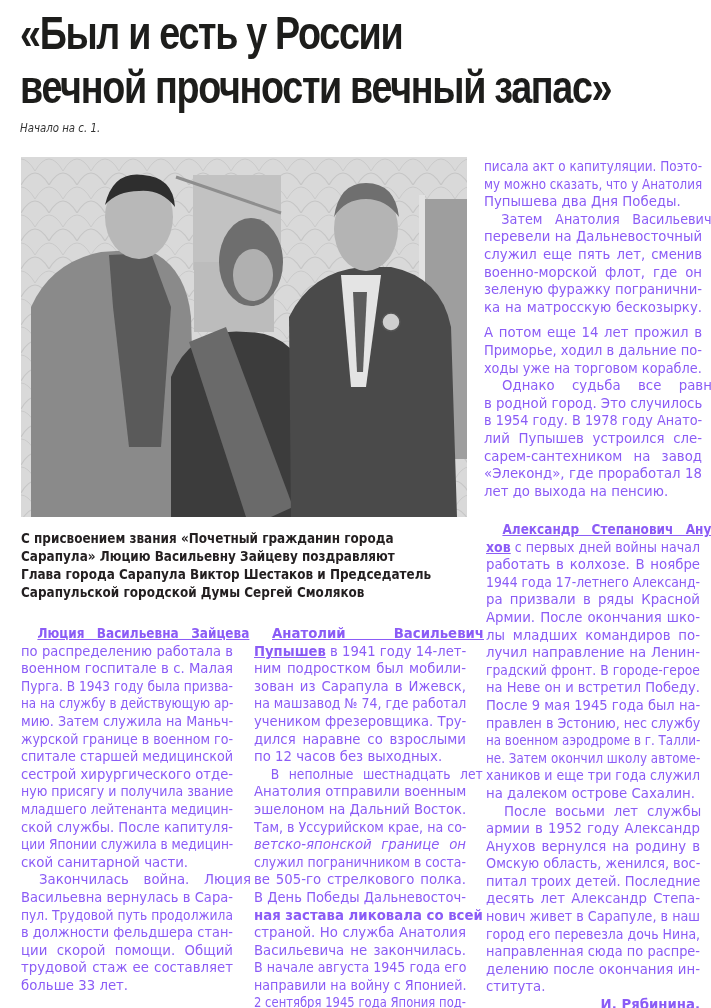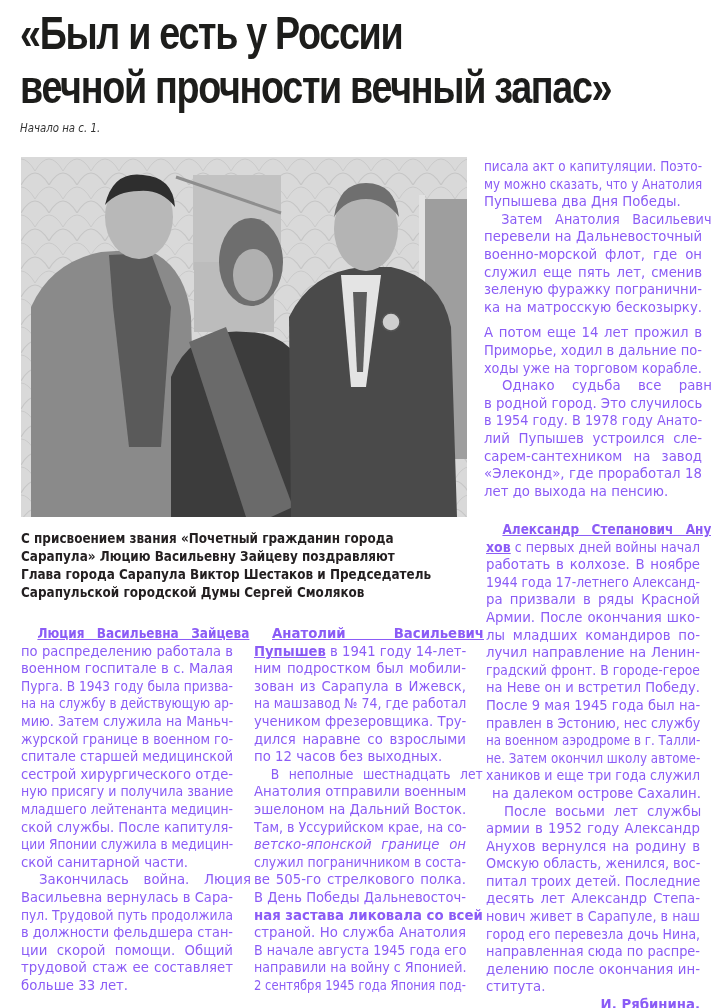--- a/index.html
+++ b/index.html
@@ -70,22 +70,22 @@
   <div>Глава города Сарапула Виктор Шестаков и Председатель</div>
   <div>Сарапульской городской Думы Сергей Смоляков</div>
 </div>
 
 <div class="col" id="col-rt" style="left:484px; top:158px; width:218px;">
     <span class="ln" style="display: block; width: 241px; transform: scaleX(0.9046);"><span>писала акт о капитуляции. Поэто-</span></span>
     <span class="ln" style="display: block; width: 243px; transform: scaleX(0.8971);"><span>му можно сказать, что у Анатолия</span></span>
     <span class="ln last" style="display: block; width: auto;"><span>Пупышева два Дня Победы.</span></span>
     <span class="ln ind" style="display: block; width: 226px; transform: scaleX(0.9646);"><span>Затем Анатолия Васильевича</span></span>
     <span class="ln" style="display: block; width: 219px; transform: scaleX(0.9954);"><span>перевели на Дальневосточный</span></span>
+    <span class="ln" style="display: block; width: 218px;"><span>служил еще пять лет, сменив</span></span>
     <span class="ln" style="display: block; width: 218px;"><span>военно-морской флот, где он</span></span>
-    <span class="ln" style="display: block; width: 218px;"><span>служил еще пять лет, сменив</span></span>
     <span class="ln" style="display: block; width: 220px; transform: scaleX(0.9909);"><span>зеленую фуражку погранични-</span></span>
     <span class="ln" style="display: block; width: 218px;"><span>ка на матросскую бескозырку.</span></span>
     <span class="ln" style="display: block; width: 218px; margin-top: 8px;"><span>А потом еще 14 лет прожил в</span></span>
     <span class="ln" style="display: block; width: 222px; transform: scaleX(0.982);"><span>Приморье, ходил в дальние по-</span></span>
     <span class="ln last" style="display: block; width: 225px; transform: scaleX(0.9689);"><span>ходы уже на торговом корабле.</span></span>
     <span class="ln ind" style="display: block; width: 218px;"><span>Однако судьба все равно</span></span>
     <span class="ln" style="display: block; width: 218px;"><span>в родной город. Это случилось</span></span>
     <span class="ln" style="display: block; width: 225px; transform: scaleX(0.9689);"><span>в 1954 году. В 1978 году Анато-</span></span>
     <span class="ln" style="display: block; width: 218px;"><span>лий Пупышев устроился сле-</span></span>
     <span class="ln" style="display: block; width: 218px;"><span>сарем-сантехником на завод</span></span>
@@ -127,41 +127,42 @@
     <span class="ln ind" style="display: block; width: 228px; transform: scaleX(0.9298);"><span>В неполные шестнадцать лет</span></span>
     <span class="ln" style="display: block; width: 212px;"><span>Анатолия отправили военным</span></span>
     <span class="ln" style="display: block; width: 214px; transform: scaleX(0.9907);"><span>эшелоном на Дальний Восток.</span></span>
     <span class="ln" style="display: block; width: 223px; transform: scaleX(0.9507);"><span>Там, в Уссурийском крае, на со-</span></span>
     <span class="ln" style="display: block; width: 212px; font-style: italic;"><span>ветско-японской границе он</span></span>
     <span class="ln" style="display: block; width: 226px; transform: scaleX(0.9381);"><span>служил пограничником в соста-</span></span>
     <span class="ln" style="display: block; width: 212px;"><span>ве 505-го стрелкового полка.</span></span>
     <span class="ln" style="display: block; width: 215px; transform: scaleX(0.986);"><span>В День Победы Дальневосточ-</span></span>
     <span class="ln" style="display: block; width: 212px; font-weight: bold;"><span>ная застава ликовала со всей</span></span>
     <span class="ln" style="display: block; width: 212px;"><span>страной. Но служба Анатолия</span></span>
+    <span class="ln" style="display: block; width: 212px;"><span>Васильевича не закончилась.</span></span>
     <span class="ln" style="display: block; width: 223px; transform: scaleX(0.9507);"><span>В начале августа 1945 года его</span></span>
     <span class="ln" style="display: block; width: 222px; transform: scaleX(0.955);"><span>направили на войну с Японией.</span></span>
     <span class="ln" style="display: block; width: 243px; transform: scaleX(0.8724);"><span>2 сентября 1945 года Япония под-</span></span>
   </div>
 <div class="col" id="col-3" style="left:486px; top:521px; width:214px;">
     <span class="ln ind" style="display: block; width: 235px; transform: scaleX(0.9106);"><span class="lead">Александр Степанович Ану-</span></span>
     <span class="ln" style="display: block; width: 226px; transform: scaleX(0.9469);"><span class="lead">хов</span><span> с первых дней войны начал</span></span>
     <span class="ln" style="display: block; width: 214px;"><span>работать в колхозе. В ноябре</span></span>
     <span class="ln" style="display: block; width: 229px; transform: scaleX(0.9345);"><span>1944 года 17-летнего Александ-</span></span>
     <span class="ln" style="display: block; width: 214px;"><span>ра призвали в ряды Красной</span></span>
     <span class="ln" style="display: block; width: 214px;"><span>Армии. После окончания шко-</span></span>
     <span class="ln" style="display: block; width: 214px;"><span>лы младших командиров по-</span></span>
     <span class="ln" style="display: block; width: 214px;"><span>лучил направление на Ленин-</span></span>
     <span class="ln" style="display: block; width: 230px; transform: scaleX(0.9304);"><span>градский фронт. В городе-герое</span></span>
     <span class="ln" style="display: block; width: 218px; transform: scaleX(0.9817);"><span>на Неве он и встретил Победу.</span></span>
     <span class="ln" style="display: block; width: 217px; transform: scaleX(0.9862);"><span>После 9 мая 1945 года был на-</span></span>
     <span class="ln" style="display: block; width: 224px; transform: scaleX(0.9554);"><span>правлен в Эстонию, нес службу</span></span>
     <span class="ln" style="display: block; width: 239px; transform: scaleX(0.8954);"><span>на военном аэродроме в г. Талли-</span></span>
     <span class="ln" style="display: block; width: 238px; transform: scaleX(0.8992);"><span>не. Затем окончил школу автоме-</span></span>
     <span class="ln" style="display: block; width: 226px; transform: scaleX(0.9469);"><span>хаников и еще три года служил</span></span>
-    <span class="ln last" style="display: block; width: auto; margin-left: 6px;"><span>на далеком острове Сахалин.</span></span>
+    <span class="ln last" style="display: block; width: auto;"><span>на далеком острове Сахалин.</span></span>
     <span class="ln ind" style="display: block; width: 214px;"><span>После восьми лет службы в</span></span>
     <span class="ln" style="display: block; width: 214px;"><span>армии в 1952 году Александр</span></span>
     <span class="ln" style="display: block; width: 214px;"><span>Анухов вернулся на родину в</span></span>
     <span class="ln" style="display: block; width: 221px; transform: scaleX(0.9683);"><span>Омскую область, женился, вос-</span></span>
     <span class="ln" style="display: block; width: 218px; transform: scaleX(0.9817);"><span>питал троих детей. Последние</span></span>
     <span class="ln" style="display: block; width: 214px;"><span>десять лет Александр Степа-</span></span>
     <span class="ln" style="display: block; width: 223px; transform: scaleX(0.9596);"><span>нович живет в Сарапуле, в наш</span></span>
     <span class="ln" style="display: block; width: 227px; transform: scaleX(0.9427);"><span>город его перевезла дочь Нина,</span></span>
     <span class="ln" style="display: block; width: 220px; transform: scaleX(0.9727);"><span>направленная сюда по распре-</span></span>
     <span class="ln" style="display: block; width: 214px;"><span>делению после окончания ин-</span></span>

